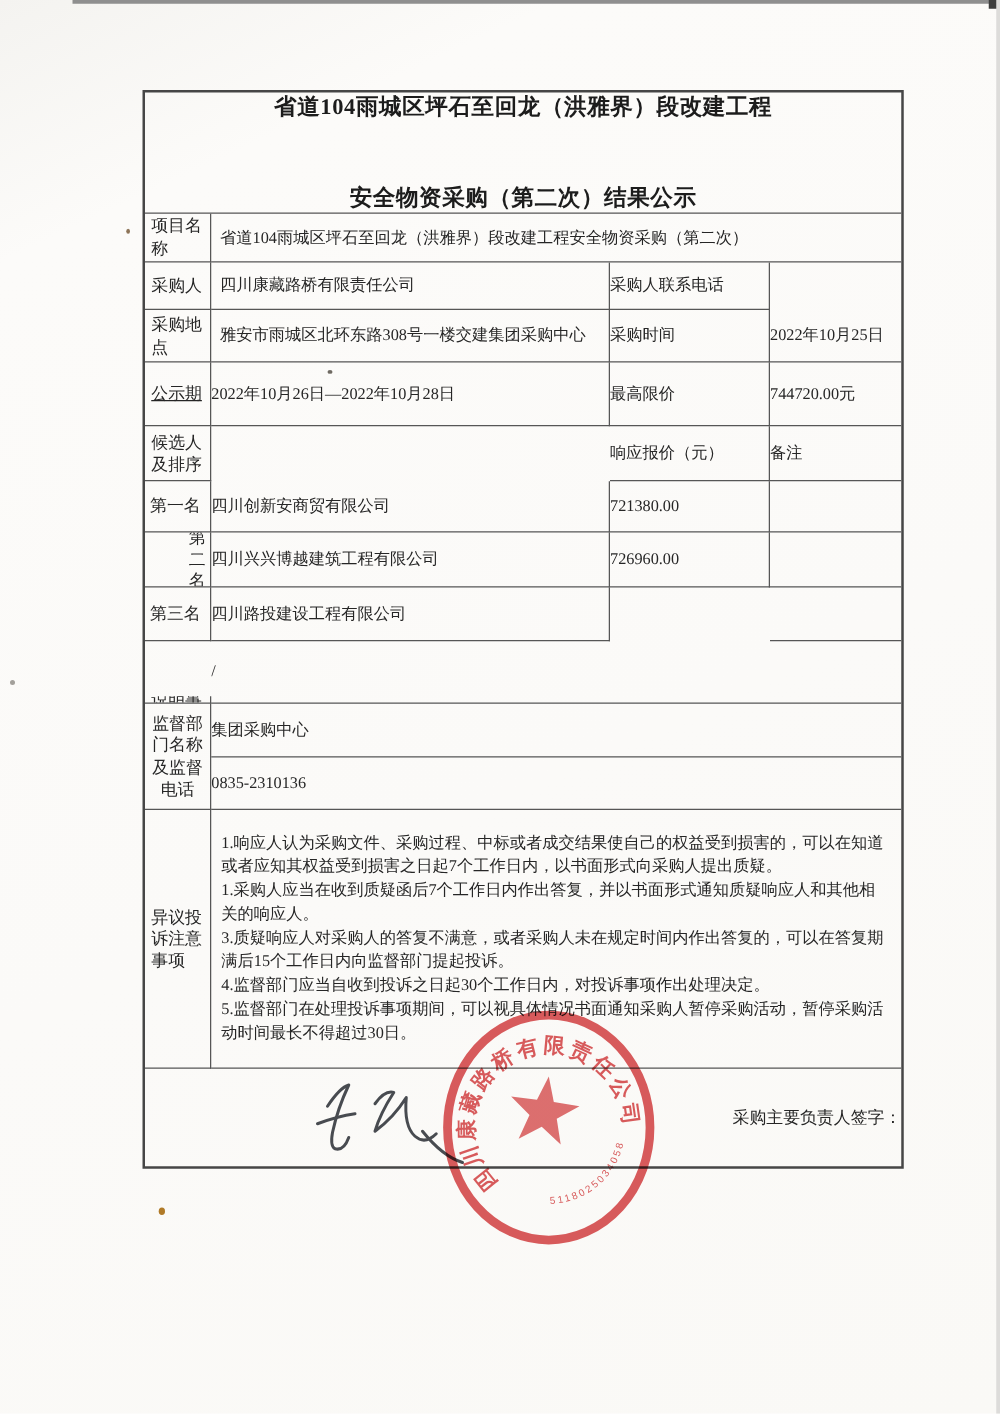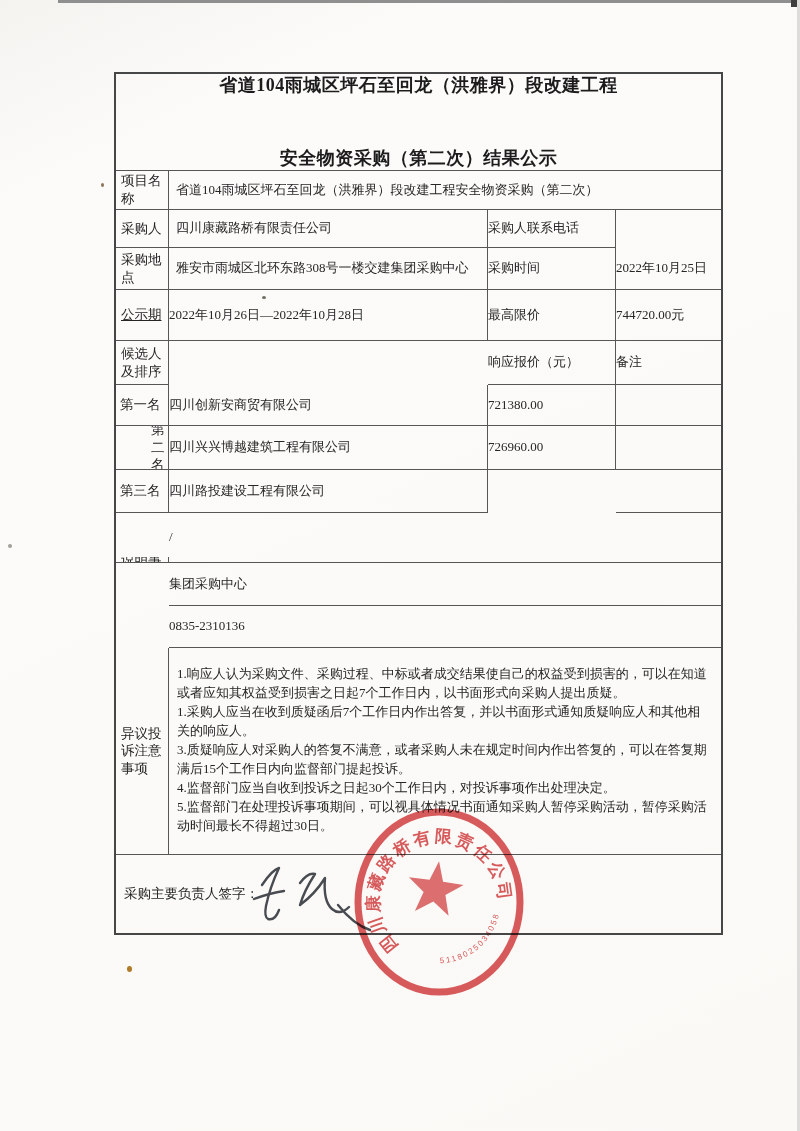--- a/index.html
+++ b/index.html
@@ -42,21 +42,21 @@
   .vleft{justify-content:flex-start;text-align:left;padding-left:7px;padding-right:4px;}
   .title{
     flex-direction:column;gap:9px;font-size:18px;font-weight:bold;color:#1c1c1c;
     letter-spacing:0.5px;
   }
   .objtext{
     display:block;text-align:left;padding:17px 10px 4px 8px;
     font-size:13px;line-height:1.46;align-items:flex-start;
   }
   .objtext div{margin:0;}
-  .sig{justify-content:flex-start;text-align:left;padding-left:8px;font-size:13.5px;}
+  .sig{justify-content:flex-end;text-align:left;padding-left:8px;font-size:13.5px;}
   .stamp-svg{position:absolute;left:337px;top:790px;mix-blend-mode:multiply;}
   .sign-svg{position:absolute;left:238px;top:853px;}
 </style>
 </head>
 <body>
 
 <div class="paper">
   <div class="topstrip"></div>
   <div class="topcorner"></div>
   <div class="rightedge"></div>
@@ -103,20 +103,21 @@
     <div class="c" style="grid-column:3;grid-row:8;">726960.00</div>
     <div class="c noR" style="grid-column:4;grid-row:8;"></div>
 
     <div class="c labc" style="grid-column:1;grid-row:9;">第三名</div>
     <div class="c" style="grid-column:2;grid-row:9;">四川路投建设工程有限公司</div>
     <div class="c noR" style="grid-column:4;grid-row:9;"></div>
 
     <div class="c lab" style="grid-column:1;grid-row:10;margin-top:44px;">其它需说明事项</div>
     <div class="c noR" style="grid-column:2/5;grid-row:10;">/</div>
 
+    <div class="c labc" style="grid-column:1;grid-row:11/13;">监督部门名称及监督电话</div>
     <div class="c noR" style="grid-column:2/5;grid-row:11;">集团采购中心</div>
     <div class="c noR" style="grid-column:2/5;grid-row:12;">0835-2310136</div>
 
     <div class="c lab" style="grid-column:1;grid-row:13;">异议投诉注意事项</div>
     <div class="c noR objtext" style="grid-column:2/5;grid-row:13;">
       <div>1.响应人认为采购文件、采购过程、中标或者成交结果使自己的权益受到损害的，可以在知道或者应知其权益受到损害之日起7个工作日内，以书面形式向采购人提出质疑。</div>
       <div>1.采购人应当在收到质疑函后7个工作日内作出答复，并以书面形式通知质疑响应人和其他相关的响应人。</div>
       <div>3.质疑响应人对采购人的答复不满意，或者采购人未在规定时间内作出答复的，可以在答复期满后15个工作日内向监督部门提起投诉。</div>
       <div>4.监督部门应当自收到投诉之日起30个工作日内，对投诉事项作出处理决定。</div>
       <div>5.监督部门在处理投诉事项期间，可以视具体情况书面通知采购人暂停采购活动，暂停采购活动时间最长不得超过30日。</div>

